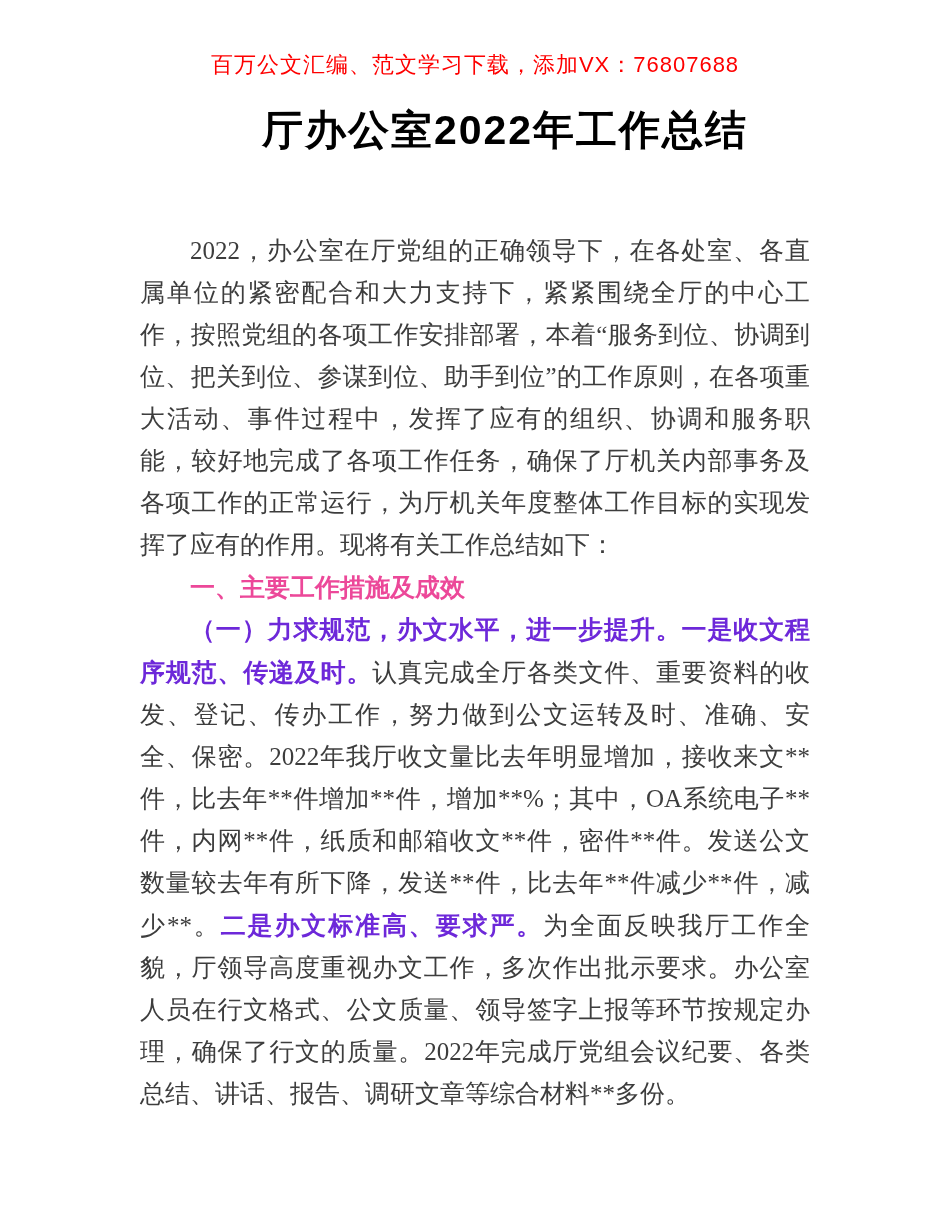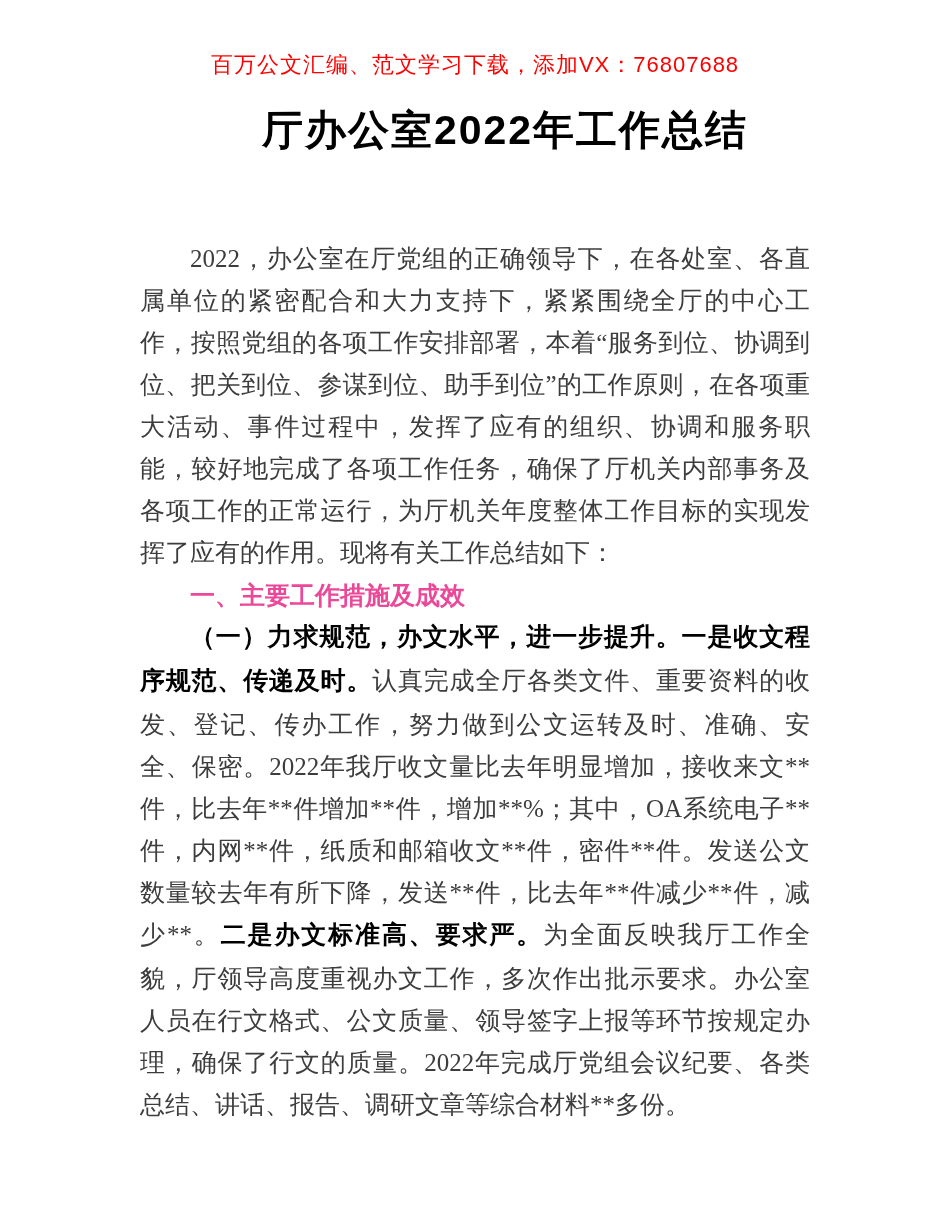--- a/index.html
+++ b/index.html
@@ -33,41 +33,41 @@
     font-family: Liberation Sans, sans-serif;
     font-weight: bold;
     font-size: 41px;
     line-height: 56px;
     color: #000000;
     letter-spacing: 2px;
     margin-left: 30px;
   }
   .content {
     position: absolute;
-    top: 238px;
+    top: 230px;
     left: 140px;
     width: 670px;
     font-size: 25px;
     line-height: 42px;
     color: #3d3d3d;
     text-align: justify;
   }
   .content p {
     text-indent: 2em;
     margin: 0;
   }
   .section-heading {
     font-family: "Liberation Sans", "DejaVu Sans", sans-serif;
     font-weight: bold;
     color: #ec4899;
   }
   .run-bold {
-    font-family: Liberation Mono, monospace;
+    font-family: Liberation Sans, sans-serif;
     font-weight: bold;
-    color: #000000;
+    color: #6d28d9;
   }
   .run-normal {
     font-weight: normal;
     font-family: Liberation Serif, serif;
   }
 </style>
 </head>
 <body>
 
 <div class="page">

